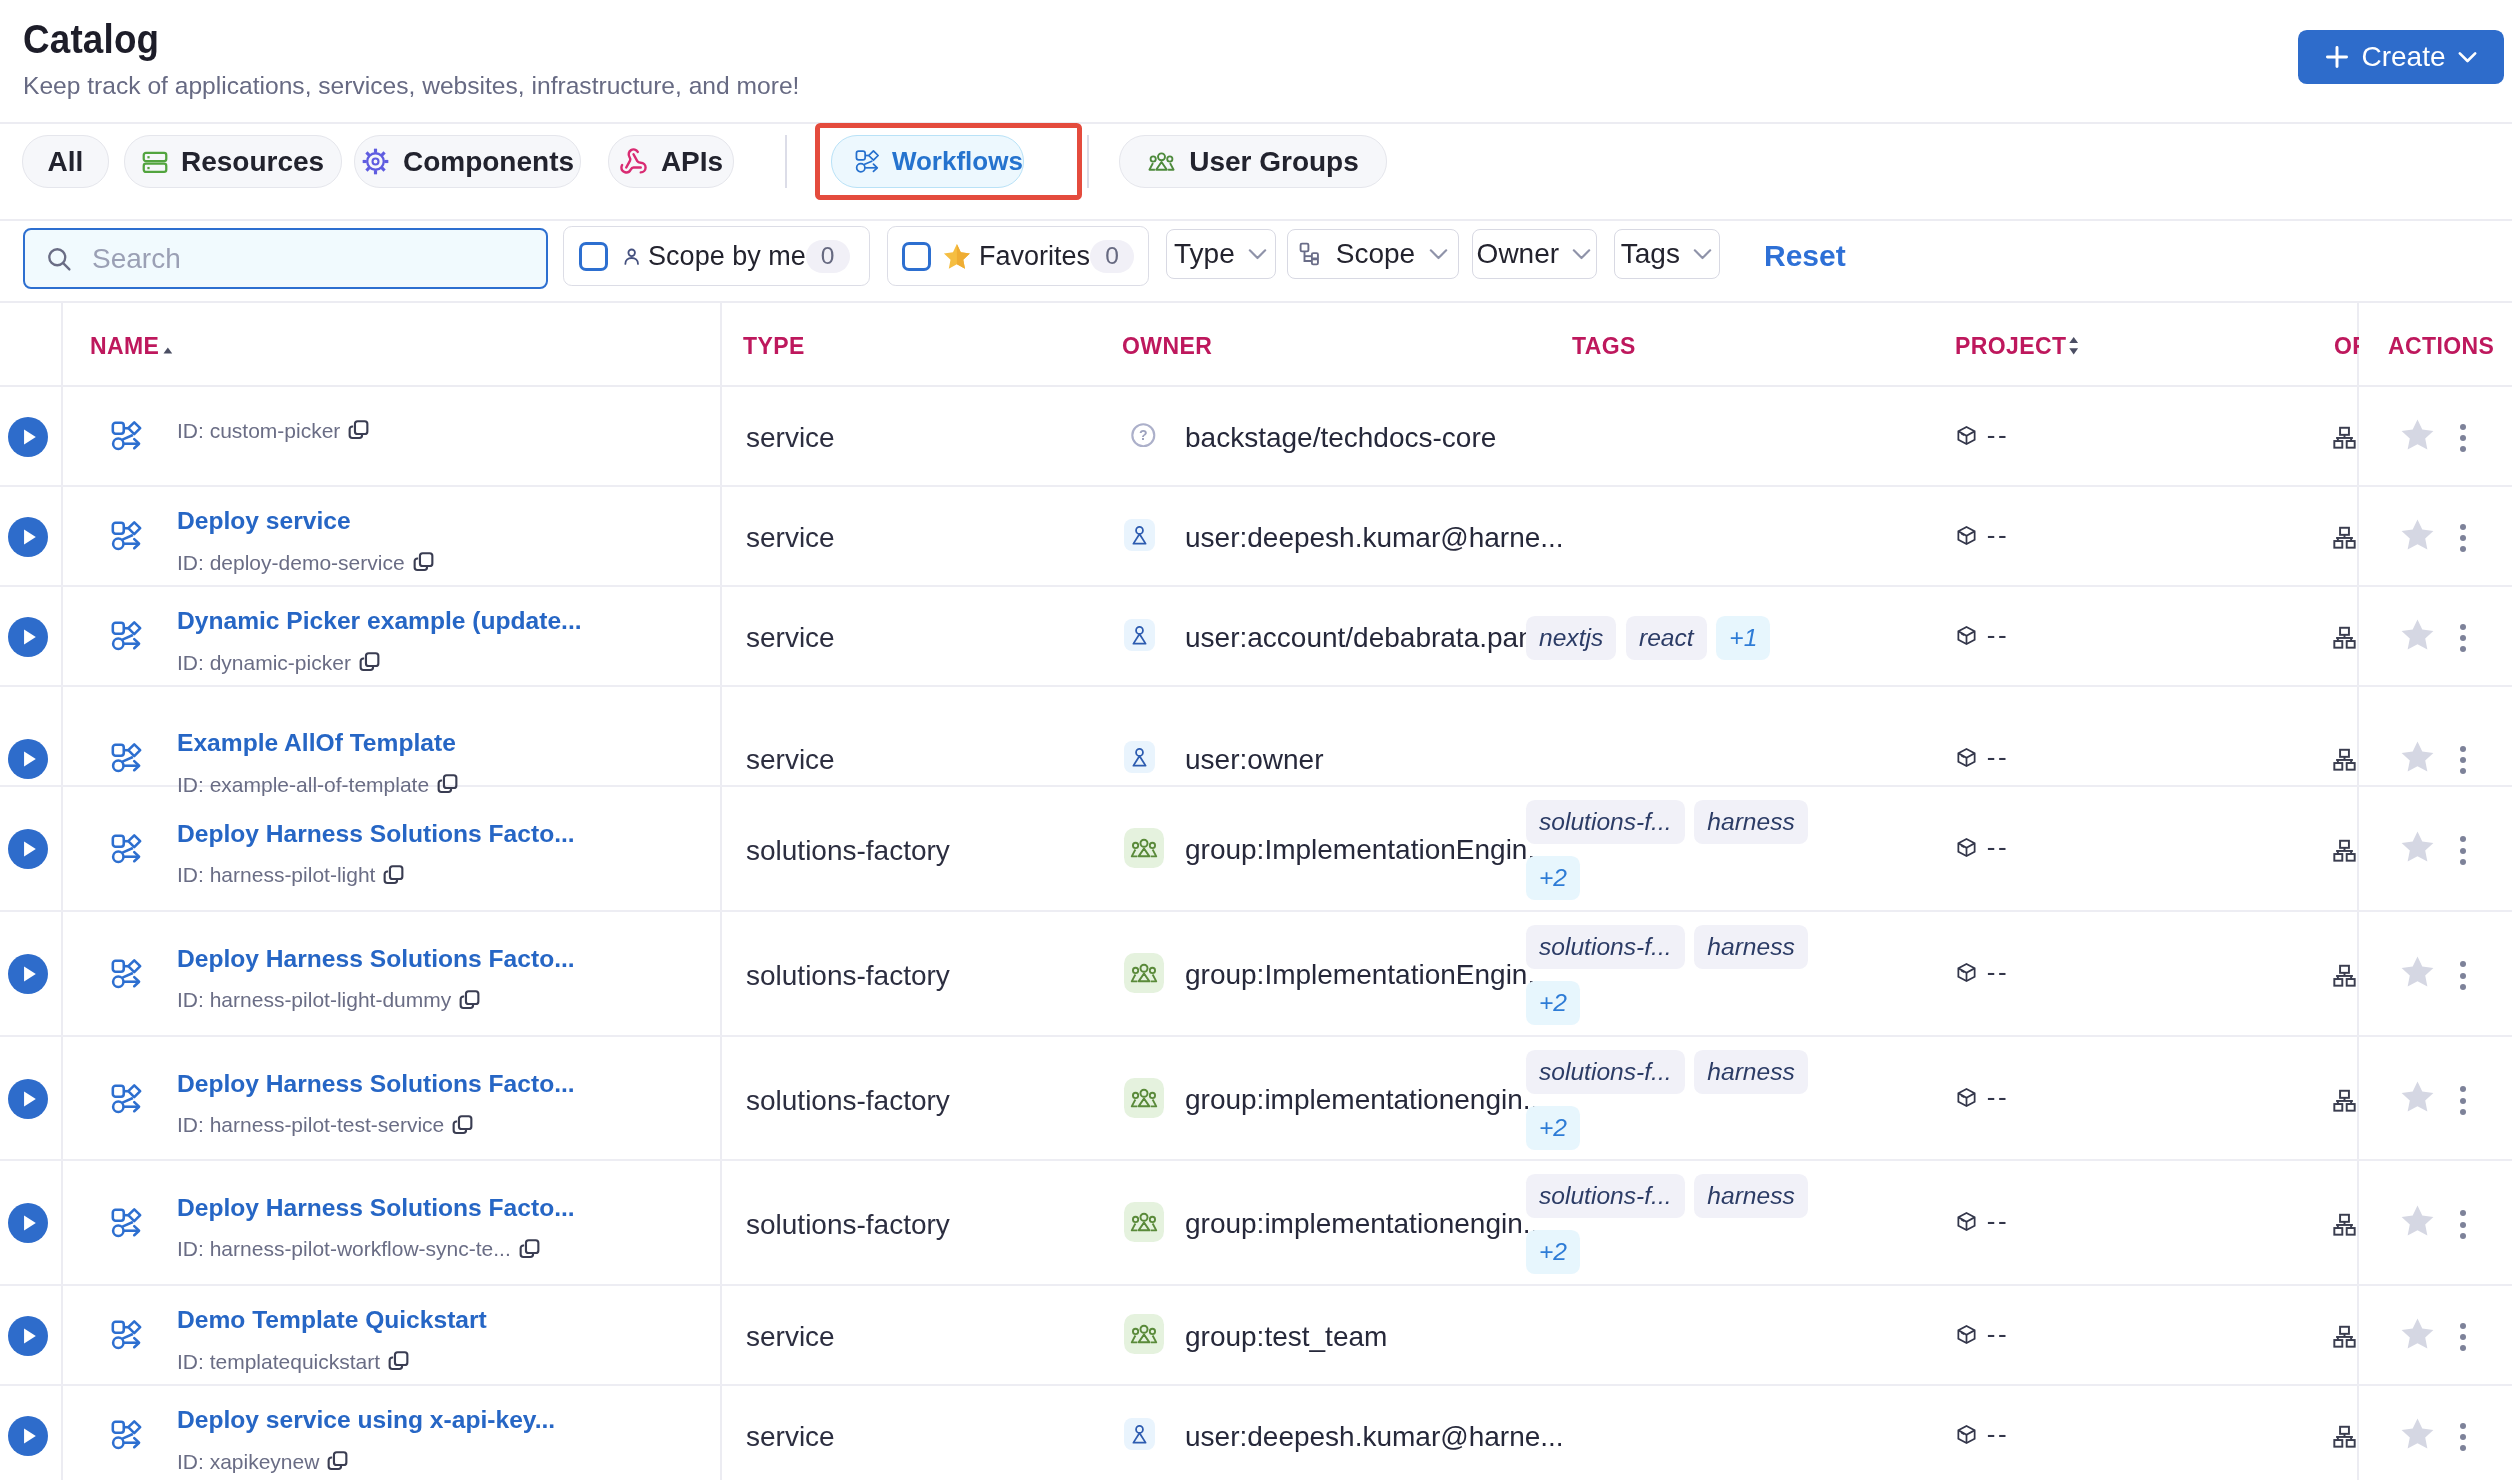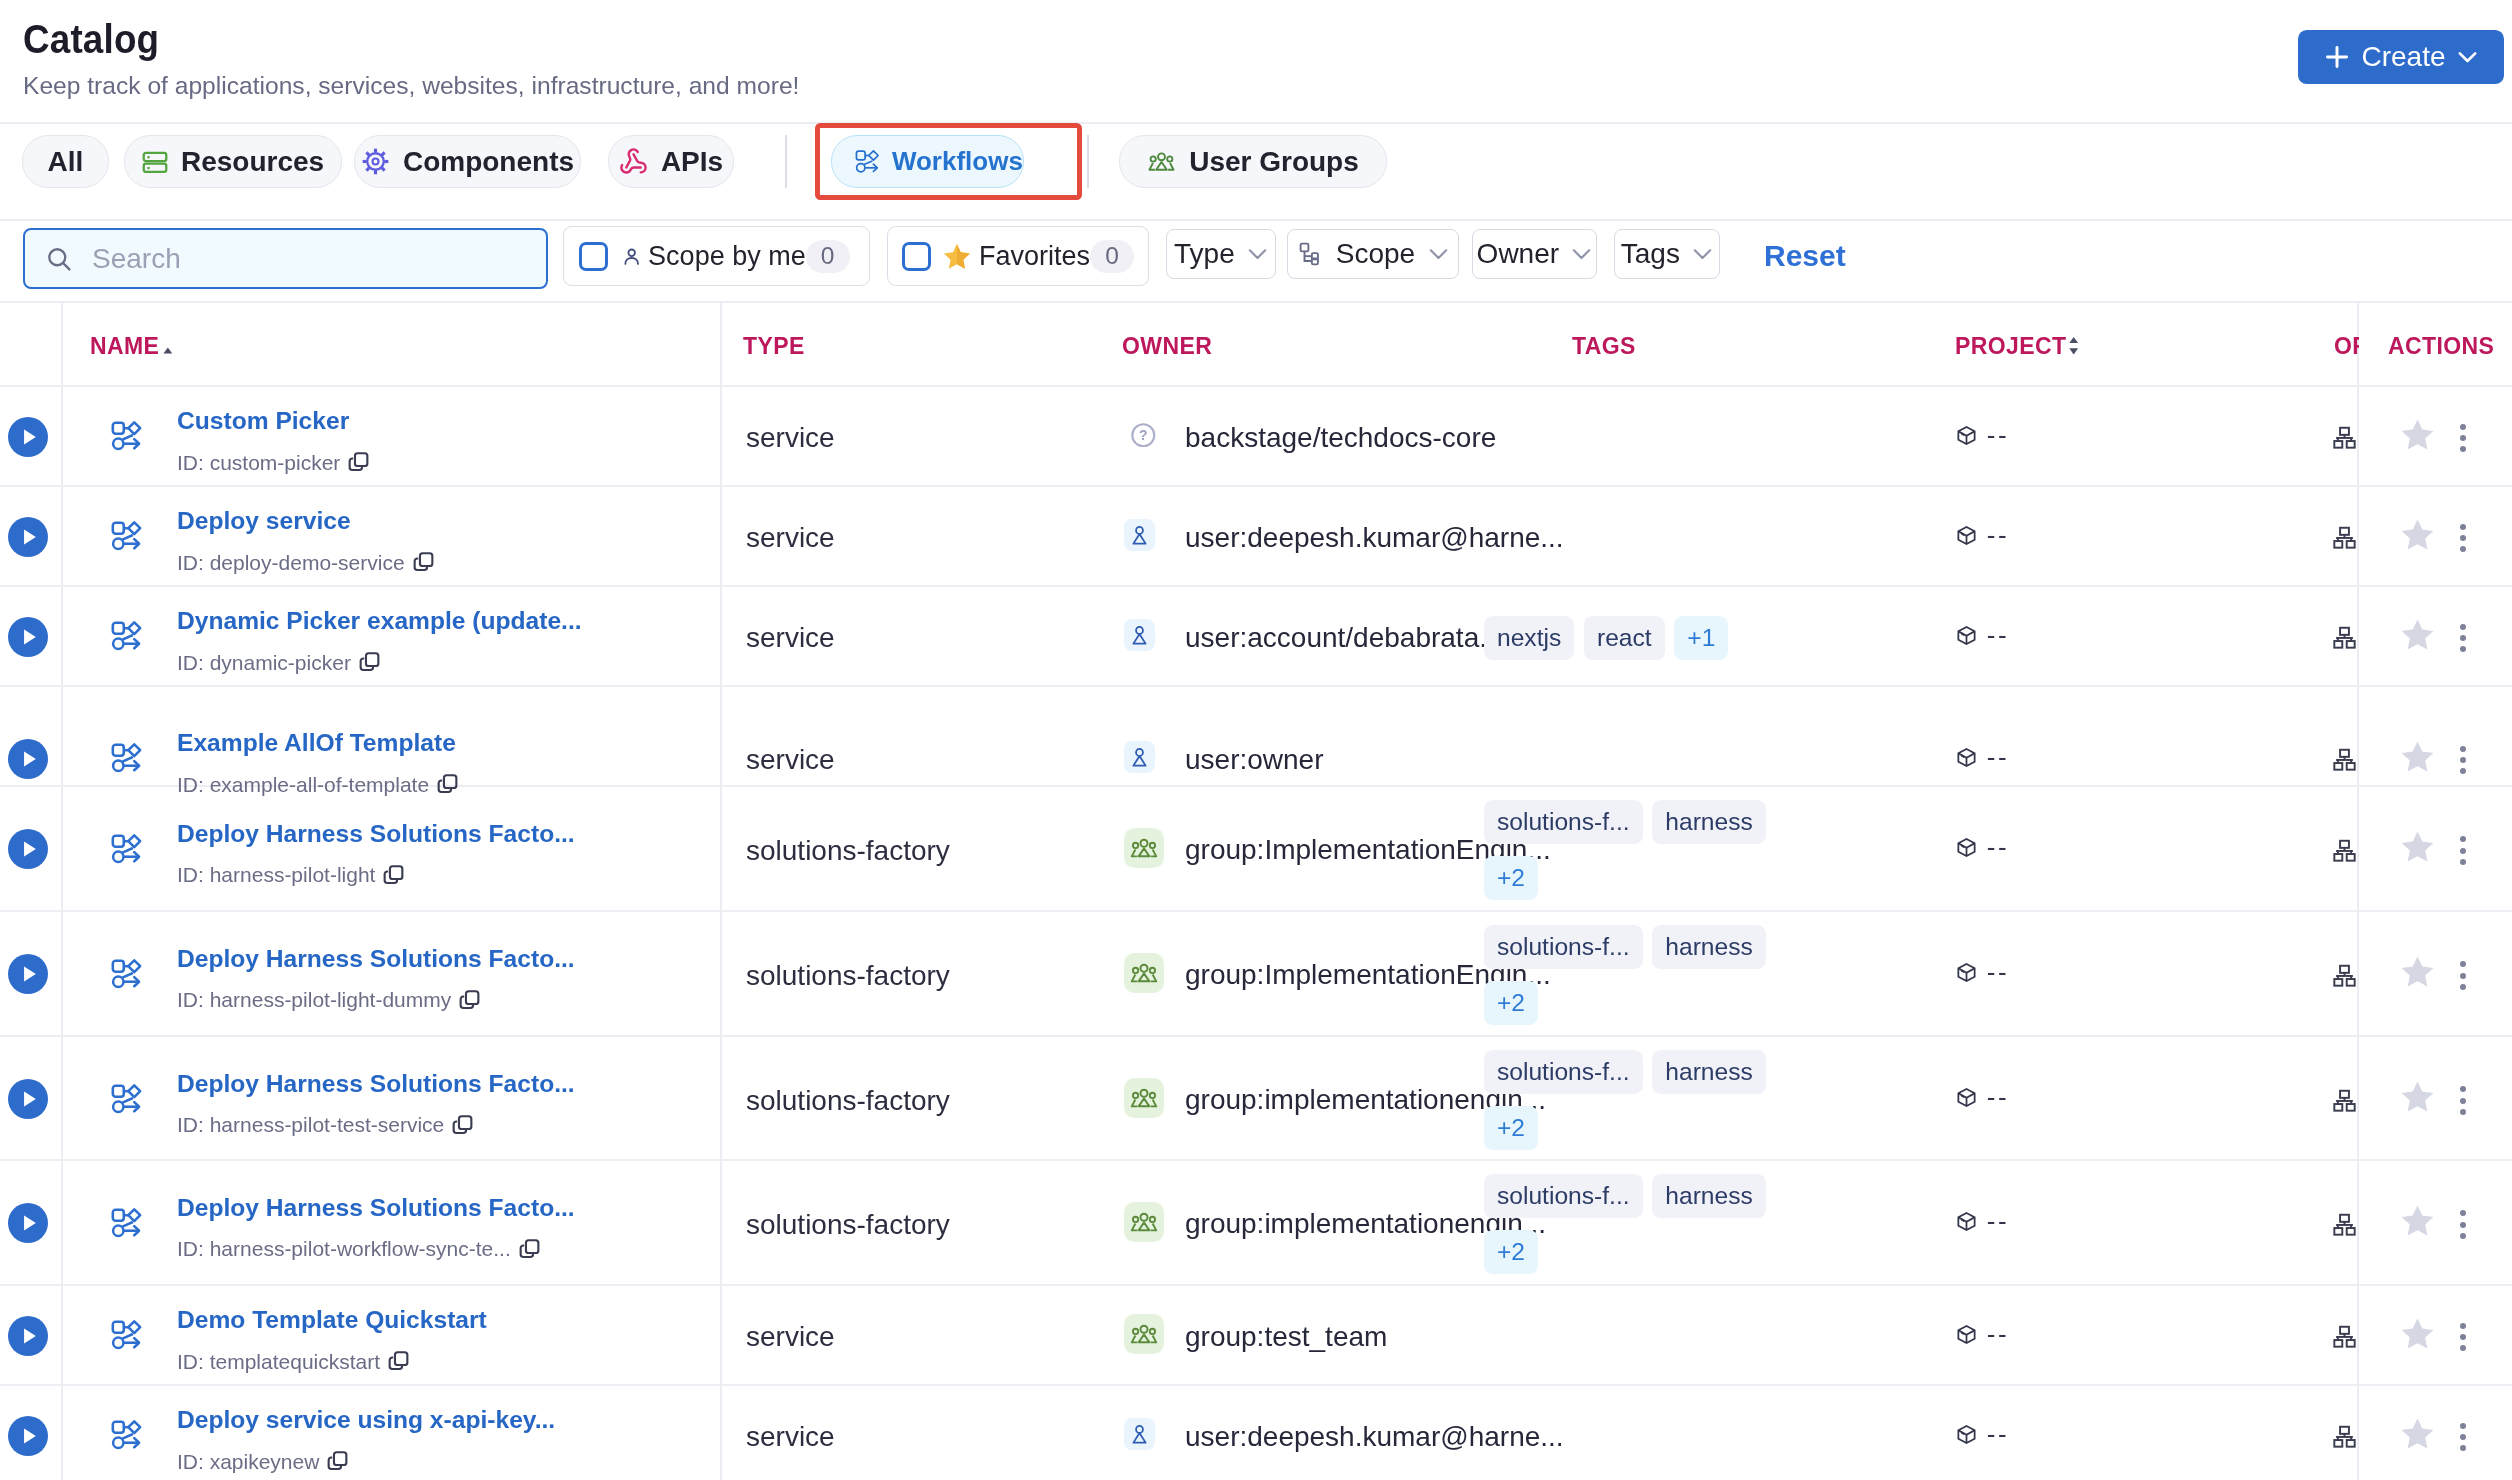--- a/index.html
+++ b/index.html
@@ -64,22 +64,22 @@
   align-items:center; font-size:28px; color:#2C2E40; padding-top:6.1px; }
 .ownc { position:absolute; left:1124px; top:0; height:100%; display:flex;
   align-items:center; }
 .otx { font-size:28px; color:#26283A; margin-left:20px; position:relative; top:2.6px; }
 .oq { width:41px; display:flex; justify-content:flex-start; }
 .oq svg { margin-left:7px; }
 .ochip { width:41px; display:flex; }
 .pchip { justify-content:flex-start; }
 .pchip svg { background:#E9F4FD; border-radius:8px; padding:6.1px; width:31px; height:32.5px; }
 .gchip svg { background:#E5F2DE; border-radius:10.5px; padding:5.3px; width:40px; height:40px; }
-.tags { position:absolute; left:1484px; top:0; height:100%; display:flex;
-  flex-direction:column; justify-content:center; gap:11.4px; padding-top:5.3px; }
+.tags { position:absolute; left:1526px; top:0; height:100%; display:flex;
+  flex-direction:column; justify-content:center; gap:11.4px; padding-top:5.3px;font-style:italic; }
 .tagline { display:flex; gap:9.7px; }
 .tag { height:44px; padding:0 13px; background:#F1F1F8; border-radius:8.8px;
   color:#2C3C66; font-size:24.6px; font-weight:500; display:flex; align-items:center; }
 .tag.plus { background:#E7F6FD; color:#2E7CD6; }
 .proj { position:absolute; left:1956px; top:0; height:100%; display:flex;
   align-items:center; gap:9.7px; }
 .dash { font-size:26px; color:#33364A; letter-spacing:2.6px; }
 .orgi { position:absolute; left:2333px; top:50%; margin-top:-8.8px; }
 .stari { position:absolute; left:2399px; top:50%; margin-top:-18.4px; }
 .kebab { position:absolute; left:2460px; top:50%; margin-top:-11.4px; width:7px; }
@@ -254,21 +254,20 @@
   <span class="wf"><svg width="31" height="31" viewBox="0 0 34 34" fill="none">
           <rect x="2" y="3" width="12" height="12" rx="3" stroke="#2D6FD0" stroke-width="2.8"></rect>
           <path d="M14 9 H19" stroke="#2D6FD0" stroke-width="2.8"></path>
           <path d="M25.5 2.5 L32 9 L25.5 15.5 L19 9 Z" stroke="#2D6FD0" stroke-width="2.8" stroke-linejoin="round"></path>
           <path d="M12.5 21.5 L24 16.5" stroke="#2D6FD0" stroke-width="2.8"></path>
           <circle cx="8" cy="26" r="5.7" stroke="#2D6FD0" stroke-width="2.8"></circle>
           <path d="M14 26 H30" stroke="#2D6FD0" stroke-width="2.8"></path>
           <path d="M25.5 21 L30.8 26 L25.5 31" stroke="#2D6FD0" stroke-width="2.8" fill="none" stroke-linecap="round" stroke-linejoin="round"></path>
         </svg></span>
   <div class="namecell">
-    <div class="nm">Custom Picker</div>
     <div class="id">ID: custom-picker <svg width="23" height="23" viewBox="0 0 26 26" fill="none">
             <rect x="9" y="2.5" width="14" height="14.5" rx="3" stroke="#3A3D52" stroke-width="2.4"></rect>
             <path d="M17 17.5 v1 a3 3 0 0 1 -3 3 H6 a3 3 0 0 1 -3 -3 V11.5 a3 3 0 0 1 3 -3 h1" stroke="#3A3D52" stroke-width="2.4"></path>
           </svg></div>
   </div>
   <div class="typ">service</div>
   <div class="ownc">
         <span class="oq">
           <svg width="24.6" height="24.6" viewBox="0 0 28 28" fill="none">
             <circle cx="14" cy="14" r="12.5" stroke="#ACB0CA" stroke-width="2.4"></circle>

